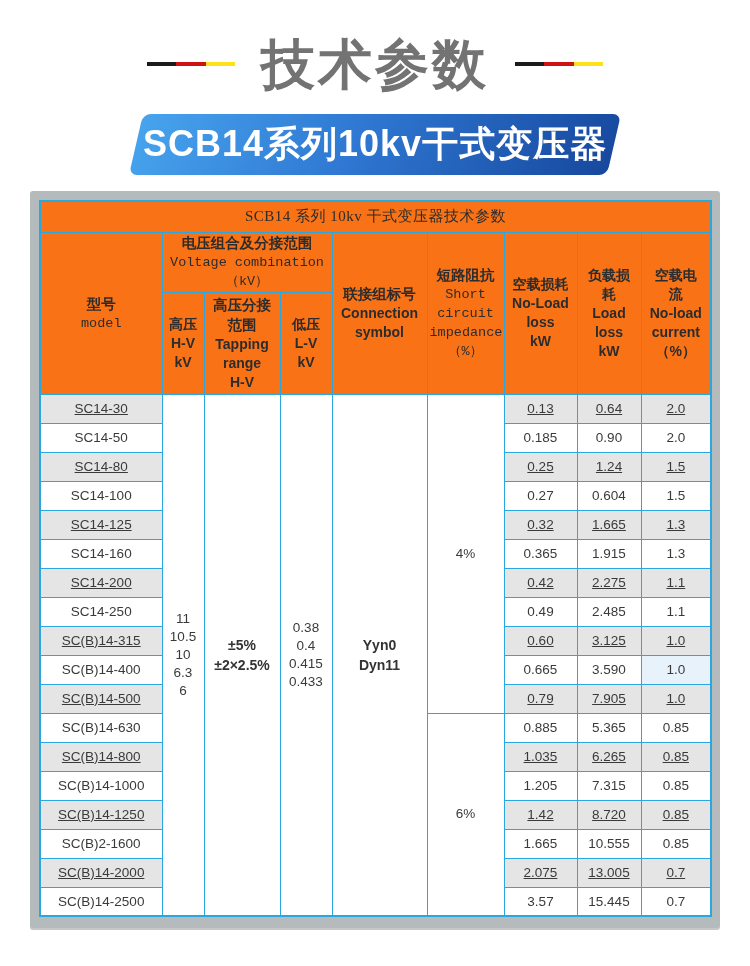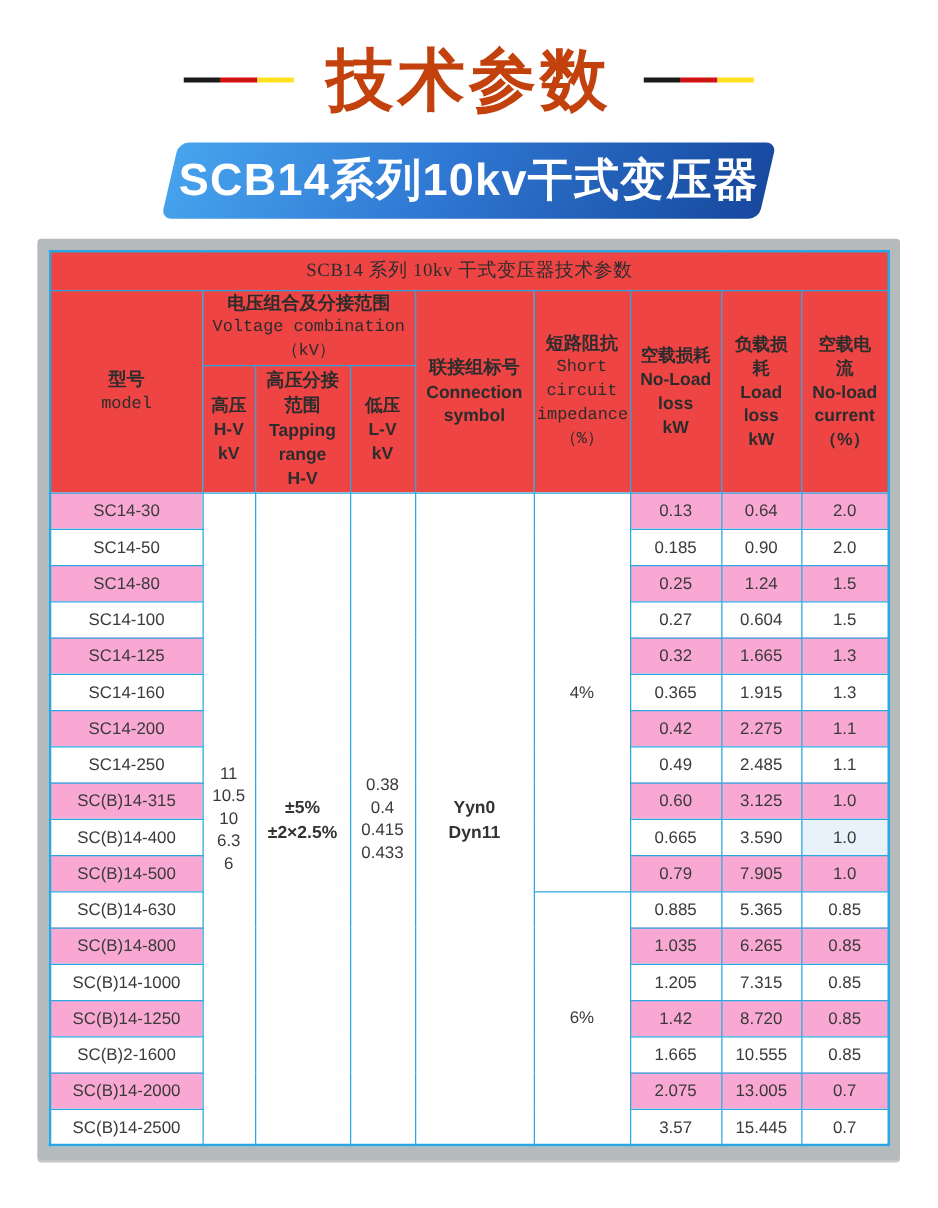--- a/index.html
+++ b/index.html
@@ -17,21 +17,21 @@
     display:flex; align-items:center; justify-content:center;
   }
   .dash { display:flex; width:88px; height:4px; }
   .dash .seg { flex:1; height:100%; }
   .seg-black { background:#1b1b1b; }
   .seg-red   { background:#cf1212; }
   .seg-yellow{ background:#ffe01e; }
   .page-title {
     margin:0 26px;
     font-size:54px; line-height:60px;
-    font-weight:700; color:#c2410c;
+    font-weight:700; color:#737373;
     letter-spacing:3px;
     font-family:"Liberation Sans", sans-serif;
   }
 
   
   .banner {
     width:478px; height:61px;
     margin:20px auto 0;
     transform:skewX(-13deg);
     border-radius:8px;
@@ -72,35 +72,35 @@
   }
   tr.t-row { height:31px; }
   tr.t-row th {
     background:#ffffff;
     font-weight:700; font-size:15px;
     font-family:"Liberation Serif","DejaVu Serif",serif;
     letter-spacing:0.5px;
   }
   tr.h1 { height:60px; }
   tr.h2 { height:102px; }
-  .spec thead th { background:#ef4444; font-weight:normal; }
+  .spec thead th { background:#f97316; font-weight:normal; }
 
   .zh, .en { display:block; white-space:pre-line; }
   .f-serif { font-family:"Liberation Mono","DejaVu Serif",serif; font-size:13.5px; line-height:19px; }
   .f-serif-zh { font-family:"Liberation Serif","DejaVu Serif",serif; font-size:14.5px; line-height:20px;font-weight:bold; }
   .f-bold { font-family:"Liberation Sans",sans-serif; font-weight:700; font-size:14px; line-height:19px; }
 
   
   .spec td.data {
     background:#ffffff;
     font-size:13.5px;
     color:#3a3a3a;
     height:29px;
   }
-  .spec td.data.g { background:#f9a8d4; }
+  .spec td.data.g { background:#e5e5e5;text-decoration:underline; }
   .spec td.data.hl { background:#e7f2fb; }
   .spec tbody tr { height:29px; }
 
   
   .spec td.m {
     background:#ffffff;
     white-space:pre-line;
     font-size:13.5px; line-height:18px;
     color:#3a3a3a;
   }

